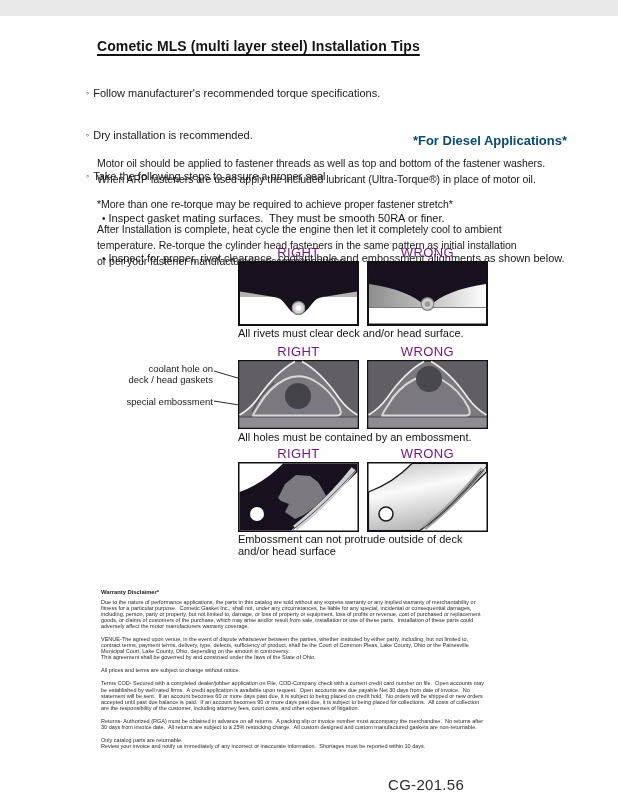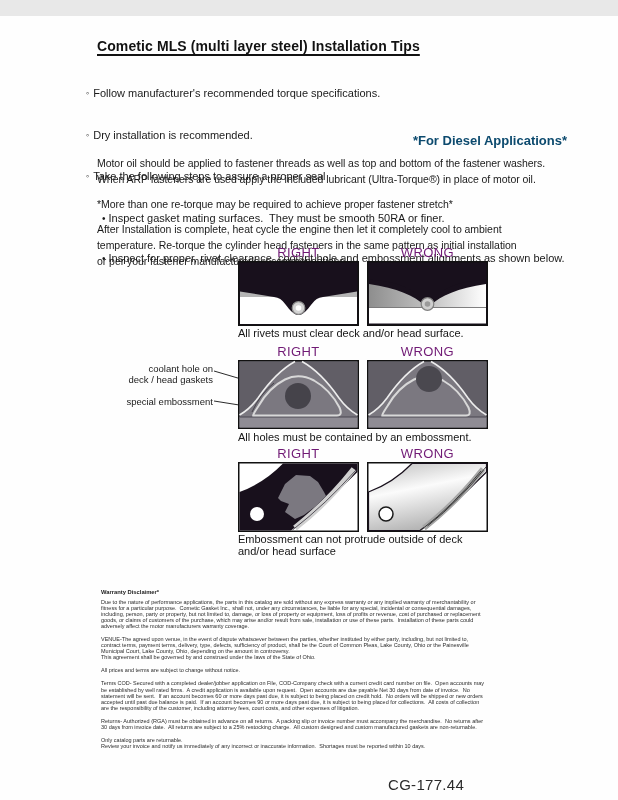--- a/index.html
+++ b/index.html
@@ -188,15 +188,15 @@
 be established by well rated firms.  A credit application is available upon request.  Open accounts are due payable Net 30 days from date of invoice.  No
 statement will be sent.  If an account becomes 60 or more days past due, it is subject to being placed on credit hold.  No orders will be shipped or new orders
 accepted until past due balance is paid.  If an account becomes 90 or more days past due, it is subject to being placed for collections.  All costs of collection
 are the responsibility of the customer, including attorney fees, court costs, and other expenses of litigation.</p>
     <p>Returns- Authorized (RGA) must be obtained in advance on all returns.  A packing slip or invoice number must accompany the merchandise.  No returns after
 30 days from invoice date.  All returns are subject to a 25% restocking charge.  All custom designed and custom manufactured gaskets are non-returnable.</p>
     <p>Only catalog parts are returnable.
 Review your invoice and notify us immediately of any incorrect or inaccurate information.  Shortages must be reported within 10 days.</p>
   </div>
 
-  <div class="pagenum">CG-177.44</div>
+  <div class="pagenum">CG-201.56</div>
 
 </div>
 
 </body></html>

